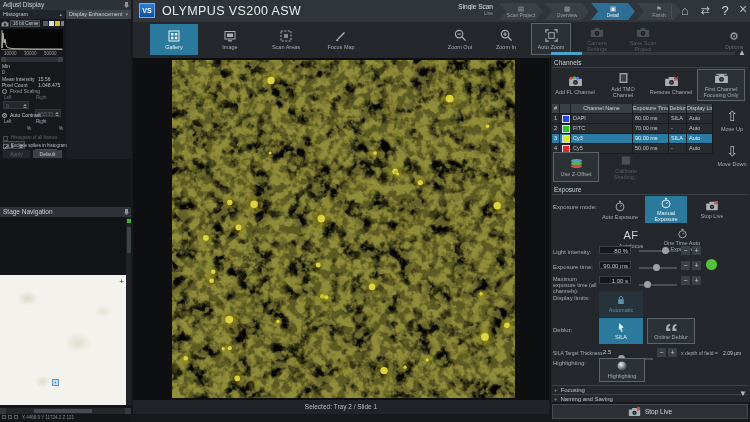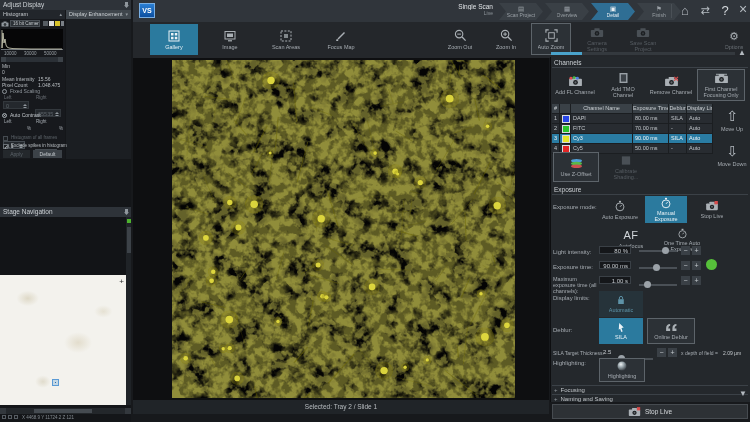--- a/index.html
+++ b/index.html
@@ -258,20 +258,21 @@
     <div class="abs" style="left:2px;top:1px;width:4px;height:4px;border:1px solid #565c62;"></div>
     <div class="abs" style="left:8px;top:1px;width:4px;height:4px;border:1px solid #565c62;"></div>
     <div class="abs" style="left:14px;top:1px;width:4px;height:4px;border:1px solid #565c62;"></div>
     <div class="abs tt" style="left:22px;top:1px;font-size:4.5px;color:#858c92;">X 4468.9   Y 11724.2   Z 121</div>
   </div>
 
   <div class="abs" style="left:133px;top:0;width:617px;height:22px;background:#30353b;">
     <div class="abs" style="left:6px;top:3px;width:16px;height:15px;background:linear-gradient(#2a7fd4,#0d4fa0);border:1px solid #79aee2;color:#fff;font-size:7px;font-weight:bold;text-align:center;line-height:14px;">
       <span>VS</span>
     </div>
+    <div class="abs tt" style="left:29px;top:4px;font-size:12.5px;color:#e9ebed;letter-spacing:0.4px;">OLYMPUS VS200 ASW</div>
 
     <div class="abs" style="left:318px;top:3px;width:42px;text-align:right;">
       <div class="tt" style="font-size:6.5px;color:#dfe3e6;">Single Scan</div>
       <div class="tt" style="font-size:5px;color:#8f969c;">Live</div>
     </div>
 
     <div class="abs chev" style="left:366px;top:3px;width:44px;">
       <span class="cicon">▤</span>
       <span class="clbl tt">Scan Project</span>
     </div>

